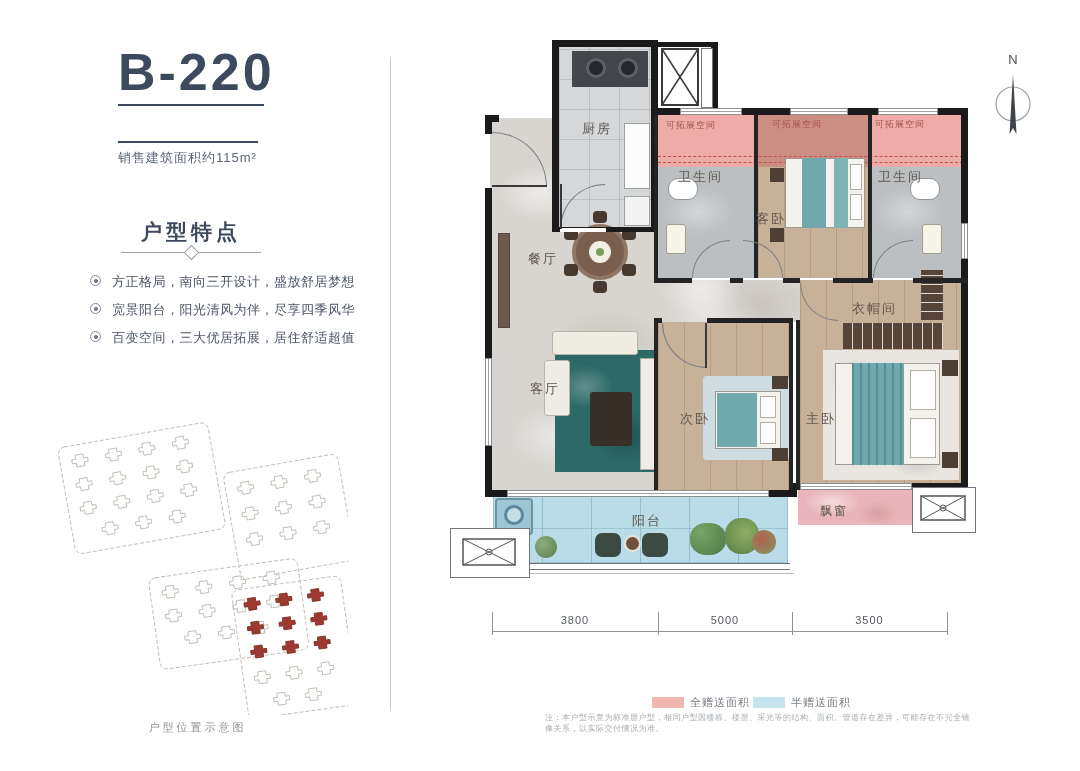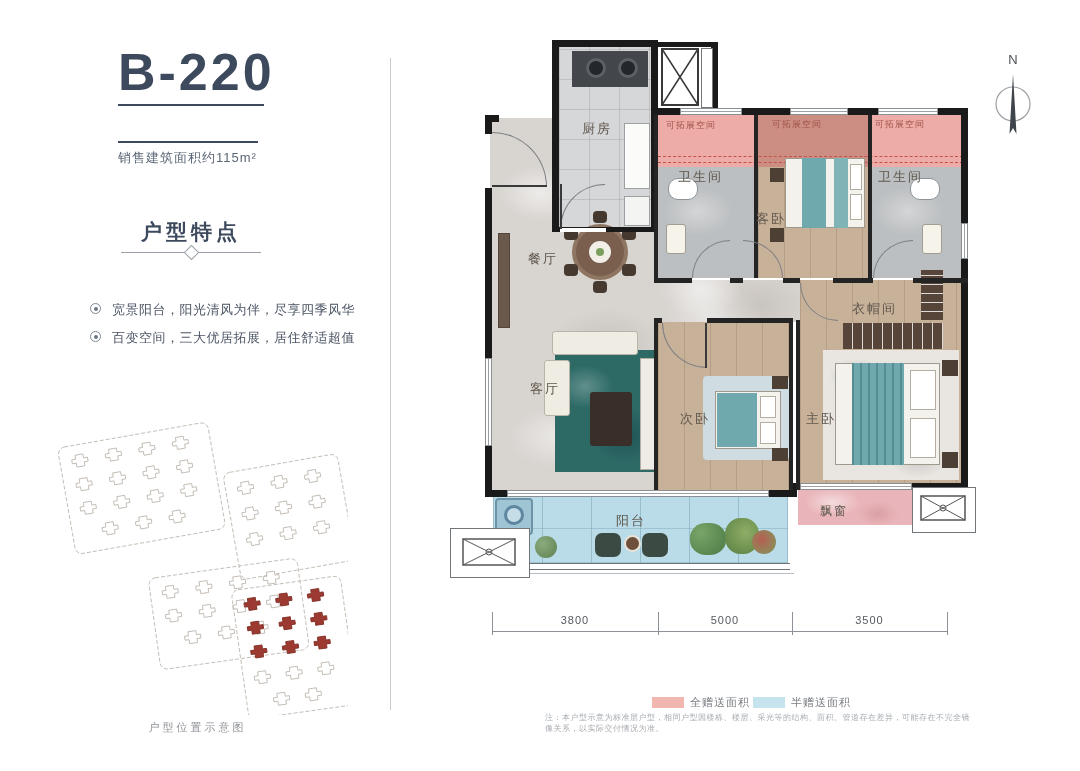--- a/index.html
+++ b/index.html
@@ -68,20 +68,24 @@
 
   <div class="abs unit-code">B-220</div>
   <div class="abs rule1"></div>
   <div class="abs rule2"></div>
   <div class="abs area-note">销售建筑面积约115m²</div>
 
   <div class="abs feat-title">户型特点</div>
   <div class="abs feat-div"></div>
   <div class="abs feat-diamond"></div>
 
+  <div class="abs feat-item" style="top:273px">
+    <span class="bullet"></span>
+    <span class="feat-text">方正格局，南向三开设计，盛放舒居梦想</span>
+  </div>
   <div class="abs feat-item" style="top:301px">
     <span class="bullet"></span>
     <span class="feat-text">宽景阳台，阳光清风为伴，尽享四季风华</span>
   </div>
   <div class="abs feat-item" style="top:329px">
     <span class="bullet"></span>
     <span class="feat-text">百变空间，三大优居拓展，居住舒适超值</span>
   </div>
 
   <div class="abs vdiv"></div>
@@ -327,21 +331,21 @@
 
     <div class="rlabel" style="left:142px;top:92px">厨房</div>
     <div class="rlabel" style="left:88px;top:222px">餐厅</div>
     <div class="rlabel" style="left:90px;top:352px">客厅</div>
     <div class="rlabel" style="left:238px;top:140px">卫生间</div>
     <div class="rlabel" style="left:438px;top:140px">卫生间</div>
     <div class="rlabel" style="left:316px;top:182px">客卧</div>
     <div class="rlabel" style="left:240px;top:382px">次卧</div>
     <div class="rlabel" style="left:366px;top:382px">主卧</div>
     <div class="rlabel" style="left:412px;top:272px">衣帽间</div>
-    <div class="rlabel" style="left:176px;top:484px">阳台</div>
+    <div class="rlabel" style="left:192px;top:484px">阳台</div>
     <div class="rlabel" style="left:380px;top:475px;font-size:12px">飘窗</div>
     <div class="xlabel" style="left:201px;top:91px;width:100px">可拓展空间</div>
     <div class="xlabel" style="left:307px;top:90px;width:100px">可拓展空间</div>
     <div class="xlabel" style="left:410px;top:90px;width:100px">可拓展空间</div>
 
     <svg class="xbox" style="left:548px;top:20px" width="50" height="92" viewBox="0 0 50 92">
       <text x="25" y="16" text-anchor="middle" font-size="13" fill="#4a4f55">N</text>
       <circle cx="25" cy="56" r="17" fill="none" stroke="#9ba0a5" stroke-width="1.2"></circle>
       <polygon points="25,26 28.5,86 25,80 21.5,86" fill="#40454c"></polygon>
     </svg>

